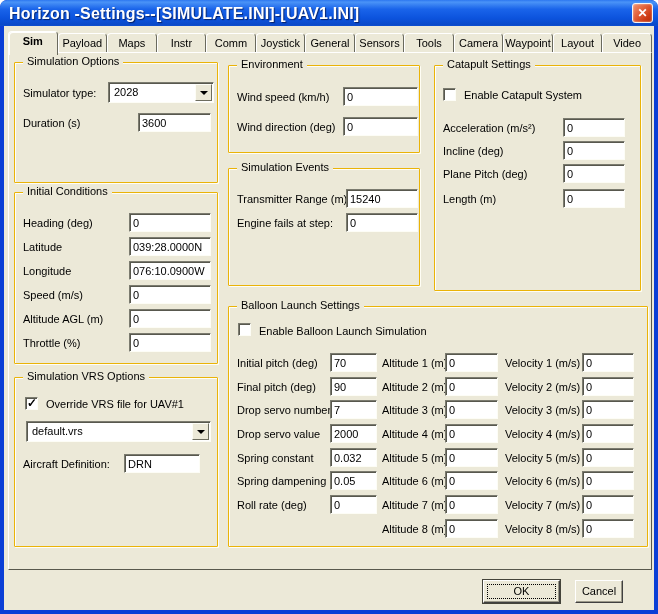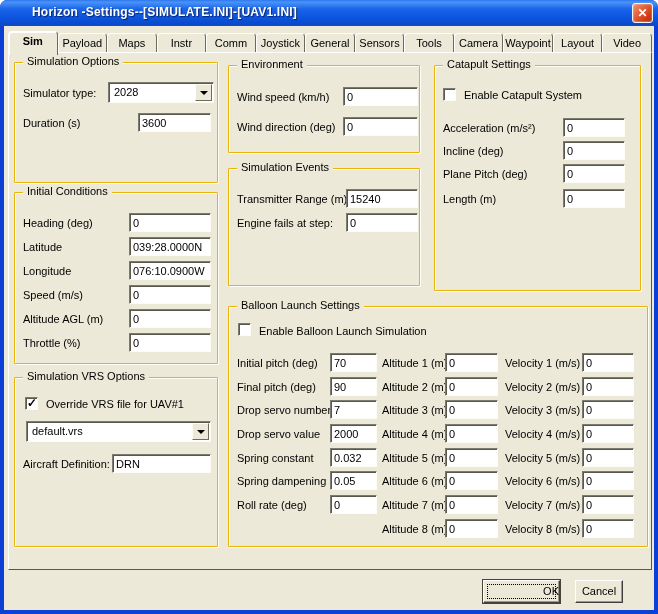--- a/index.html
+++ b/index.html
@@ -10,23 +10,22 @@
     position:relative; width:658px; height:614px;
     background:#0b3fd6; border-radius:7px 7px 0 0; overflow:hidden;
   }
   .titlebar {
     position:absolute; left:0; top:0; width:658px; height:26px;
     background:linear-gradient(180deg,#2c77f0 0%,#4a93f7 8%,#1a64ea 35%,#0c53dd 70%,#0a49c8 96%,#0d50d4 100%);
     border-radius:7px 7px 0 0;
   }
   .title-text {
     position:absolute; left:9px; top:5px; color:#fff; font-weight:bold;
-    font-size:12px; letter-spacing:.2px; text-shadow:1px 1px 1px rgba(0,0,30,.6);
+    font-size:16px; letter-spacing:.2px; text-shadow:1px 1px 1px rgba(0,0,30,.6);
     white-space:nowrap;
-    margin-left:23px;
   }
   .close-btn {
     position:absolute; right:5px; top:3px; width:21px; height:20px;
     border:1px solid #f4f4f4; border-radius:3px;
     background:linear-gradient(135deg,#f0926f 0%,#e2623b 40%,#cc3912 75%,#b32e0d 100%);
     color:#fff; font-weight:bold; font-size:12px; line-height:18px; text-align:center;
     box-shadow:inset 0 0 2px rgba(255,255,255,.7); cursor:pointer;
   }
 
   .dialog-face { position:absolute; left:4px; top:26px; width:650px; height:584px; background:#ece9d8; }
@@ -87,21 +86,21 @@
   }
   .checkbox.checked::after {
     content:"✓"; position:absolute; left:1px; top:-2px; font-size:12px; font-weight:bold; color:#000;
   }
 
   .btn {
     position:absolute; height:23px; background:#ece9d8; text-align:center; line-height:21px;
     border:1px solid; border-color:#ffffff #404040 #404040 #ffffff;
     box-shadow:inset -1px -1px 0 #9a9888; cursor:pointer; z-index:5;
   }
-  .btn.default { box-shadow:0 0 0 1px #44443a, inset -1px -1px 0 #9a9888;text-align:right; }
+  .btn.default { box-shadow:0 0 0 1px #44443a, inset -1px -1px 0 #9a9888; }
   .focus-rect { position:absolute; left:3px; top:3px; right:3px; bottom:3px; border:1px dotted #000; pointer-events:none; }
 </style>
 </head>
 <body>
 
 <div class="window">
   <div class="titlebar">
     <span class="title-text">Horizon -Settings--[SIMULATE.INI]-[UAV1.INI]</span>
     <div class="close-btn">✕</div>
   </div>
@@ -159,21 +158,21 @@
     <span class="gb-title">Simulation VRS Options</span>
     <div class="checkbox checked" style="left:10px; top:19px;"></div>
     <span class="lbl" style="left:31px; top:19px;">Override VRS file for UAV#1</span>
     <div class="combo" style="left:11px; top:43px; width:185px;">
       <span class="combo-text">default.vrs</span>
       <div class="combo-btn">
         <div class="arrow-down"></div>
       </div>
     </div>
     <span class="lbl" style="left:8px; top:79px;">Aircraft Definition:</span>
-    <input class="tb" style="left: 97px; top: 76px; width: 99px;" value="DRN">
+    <input class="tb" style="left: 109px; top: 76px; width: 76px;" value="DRN">
   </div>
 
   <div class="groupbox" style="left:228px; top:65px; width:192px; height:88px;">
     <span class="gb-title">Environment</span>
     <span class="lbl" style="left:8px; top:24px;">Wind speed (km/h)</span>
     <input class="tb" style="left: 114px; top: 21px; width: 75px;" value="0">
     <span class="lbl" style="left:8px; top:54px;">Wind direction (deg)</span>
     <input class="tb" style="left: 114px; top: 51px; width: 75px;" value="0">
   </div>
 

